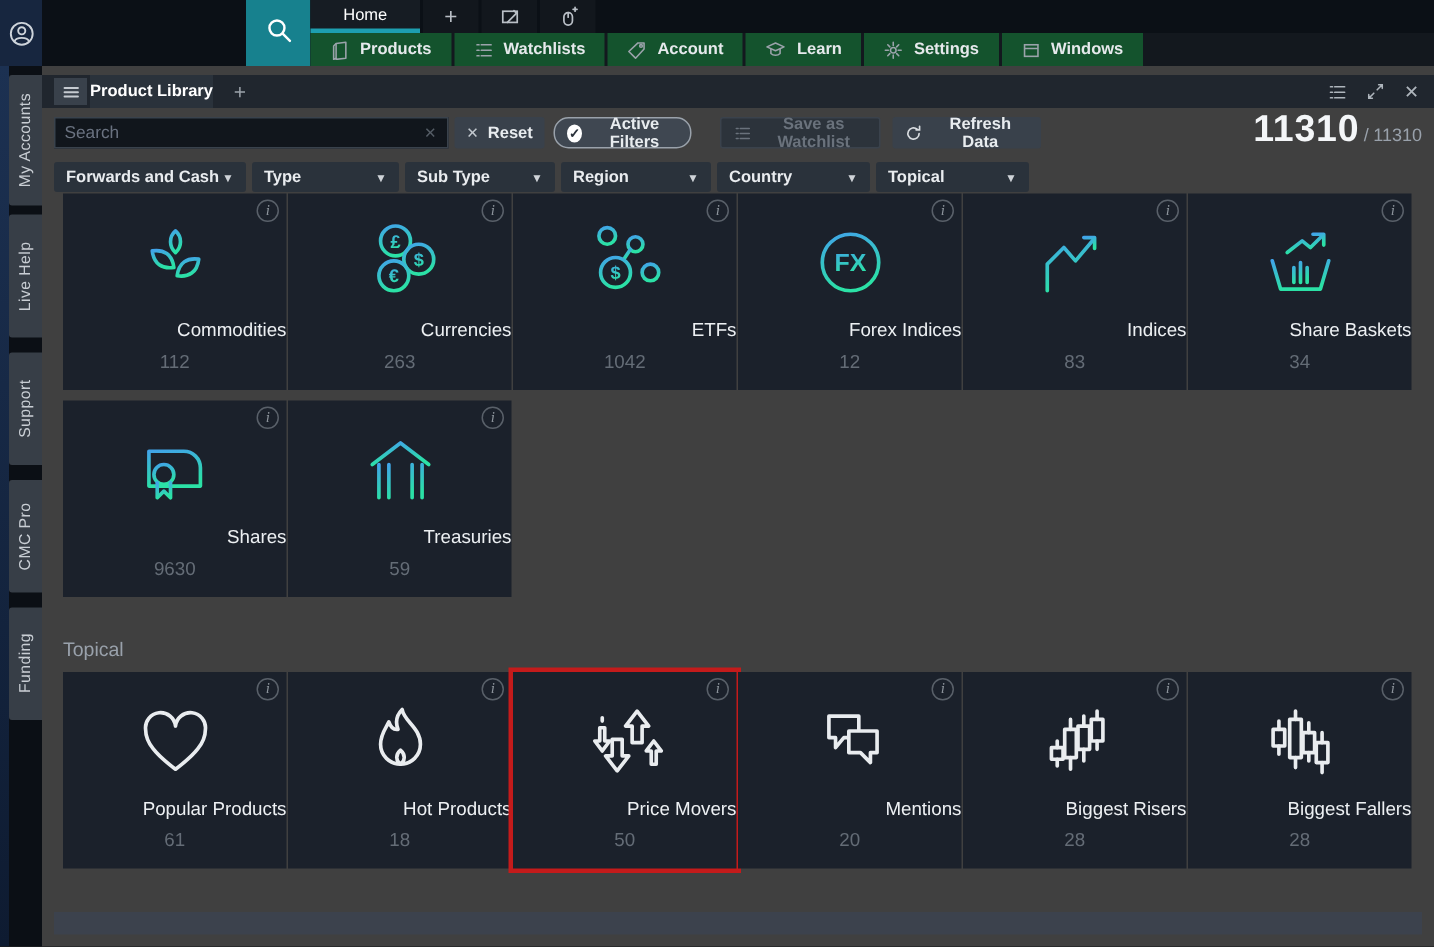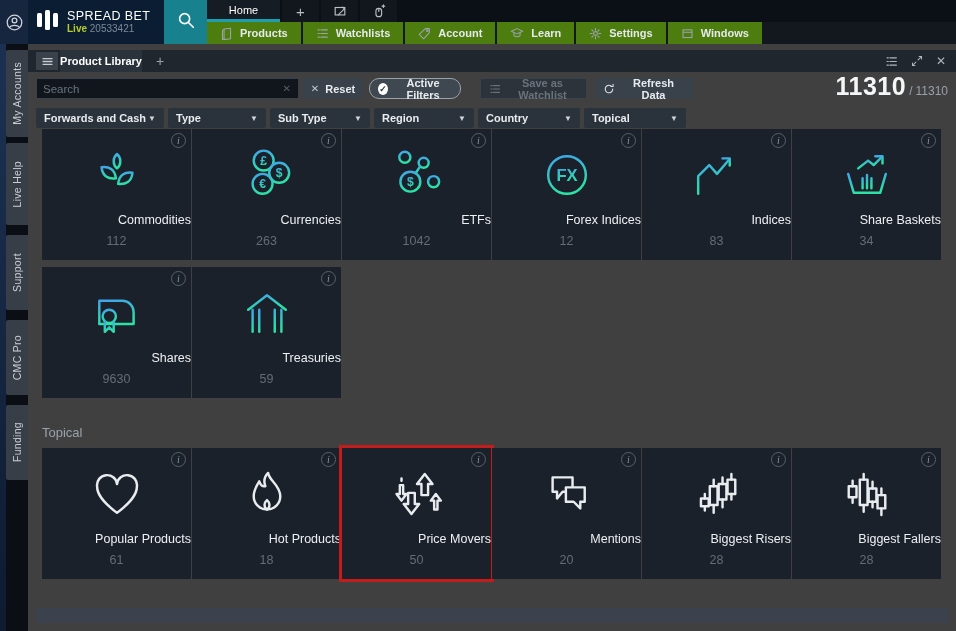--- a/index.html
+++ b/index.html
@@ -15,21 +15,21 @@
   #brand { position:absolute; left:28px; top:0; width:136px; height:44px; background:#0a1d33; display:flex; align-items:center; padding-left:9px; gap:8px; }
   #brand-name { color:#ffffff; font-size:12.5px; letter-spacing:.4px; line-height:14px; }
   #brand-sub { font-size:10px; line-height:12px; }
   #brand-live { color:#b6cc25; font-weight:bold; }
   #brand-acct { color:#7f8996; }
   #search-btn { position:absolute; left:164px; top:0; width:43px; height:44px; background:#17818e; display:flex; align-items:center; justify-content:center; cursor:pointer; }
   #tabs-row { position:absolute; left:207px; top:0; right:0; height:22px; display:flex; background:#0b1016; }
   .home-tab { width:73px; height:22px; background:#161c23; border-bottom:3px solid #1d9fb0; color:#fff; font-size:11px; display:flex; align-items:center; justify-content:center; cursor:pointer; }
   .tab-btn { width:37px; height:22px; margin-left:2px; background:#12171d; color:#b9bfc6; display:flex; align-items:center; justify-content:center; font-size:15px; cursor:pointer; }
   #nav-row { position:absolute; left:207px; top:22px; right:0; height:22px; background:#13181e; display:flex; }
-  .nav-item { height:22px; padding:0 13px; margin-right:2px; background:#4d7c0f; display:flex; align-items:center; gap:7px; color:#e6e9ec; font-size:11px; font-weight:bold; cursor:pointer; white-space:nowrap; }
+  .nav-item { height:22px; padding:0 13px; margin-right:2px; background:#14532d; display:flex; align-items:center; gap:7px; color:#e6e9ec; font-size:11px; font-weight:bold; cursor:pointer; white-space:nowrap; }
   .nav-item .nicon { display:flex; color:#9ba3ab; }
   
   #rail { position:absolute; left:0; top:44px; width:28px; height:587px; background:#0b0f15; }
   #rail-strip { position:absolute; left:0; top:0; width:6px; height:100%; background:linear-gradient(#1c3152,#0e1b31); }
   .rtab { position:absolute; left:6px; width:22px; background:#373e47; border-radius:2px 0 0 2px; display:flex; align-items:center; justify-content:center; cursor:pointer; }
   .rtab span { writing-mode:vertical-rl; transform:rotate(180deg); color:#c9ced4; font-size:10.5px; letter-spacing:.3px; white-space:nowrap; }
   
   #panel { position:absolute; left:28px; top:44px; width:928px; height:587px; background:#404040; }
   #panel-header { position:absolute; left:0; top:6px; width:100%; height:22px; background:#20262e; display:flex; align-items:center; }
   #ph-menu { position:absolute; left:8px; top:2px; width:22px; height:18px; background:#39414b; color:#c6cbd1; display:flex; align-items:center; justify-content:center; cursor:pointer; }
@@ -86,36 +86,20 @@
   </defs>
 </svg>
 
 <header id="topbar">
   <div id="user-btn">
     <svg viewBox="0 0 24 24" width="19" height="19" fill="none" stroke="#cdd3da" stroke-width="1.6" stroke-linecap="round">
       <circle cx="12" cy="12" r="9.2"></circle>
         <circle cx="12" cy="9.5" r="3"></circle>
         <path d="M6 18.2c1.2-3.6 10.8-3.6 12 0"></path>
     </svg>
-  </div>
-  <div id="brand">
-    <span>
-      <svg viewBox="0 0 22 24" width="22" height="24" fill="#ffffff">
-        <rect x="0" y="5" width="5" height="14" rx="1.5"></rect>
-          <rect x="8" y="2" width="5" height="20" rx="1.5"></rect>
-          <rect x="16" y="5" width="5" height="14" rx="1.5"></rect>
-      </svg>
-    </span>
-    <span>
-      <div id="brand-name">SPREAD BET</div>
-      <div id="brand-sub">
-        <span id="brand-live">Live</span>
-        <span id="brand-acct">20533421</span>
-      </div>
-    </span>
   </div>
   <div id="search-btn">
     <span>
       <svg viewBox="0 0 22 22" width="20" height="20" fill="none" stroke="#ffffff" stroke-width="1.8" stroke-linecap="round">
         <circle cx="9.5" cy="9.5" r="5.5"></circle>
           <path d="M13.7 13.7L19 19"></path>
       </svg>
     </span>
   </div>
   <div id="tabs-row">

